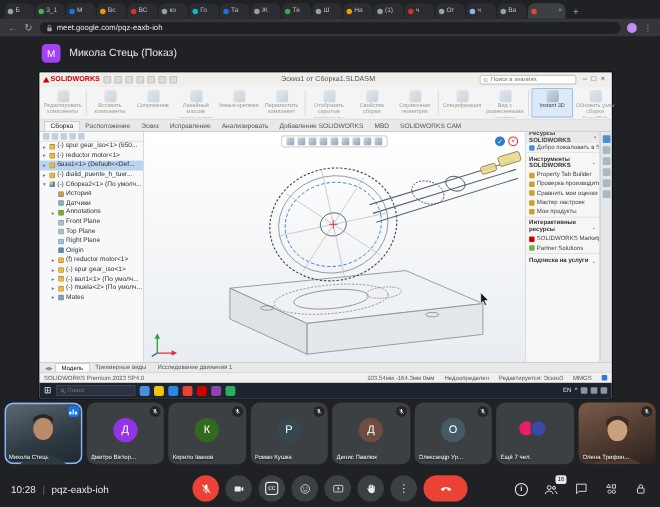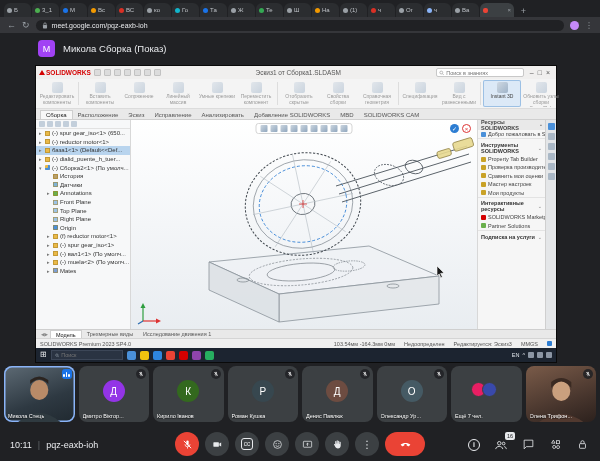--- a/index.html
+++ b/index.html
@@ -232,21 +232,21 @@
           </svg>
       </span>
       <span>meet.google.com/pqz-eaxb-ioh</span>
     </div>
     <span class="ext-dot"></span>
     <span class="b-more">⋮</span>
   </div>
 
   <div class="meet-header">
     <div class="presenter-avatar">М</div>
-    <div class="presenter-title">Микола Сборка (Показ)</div>
+    <div class="presenter-title">Микола Стець (Показ)</div>
   </div>
 
   <div class="share">
 
     <div class="sw-titlebar">
       <span class="sw-logo">
           <span class="tri"></span>
           <span>SOLIDWORKS</span>
         </span>
       <span class="qt-ic"></span>
@@ -700,21 +700,21 @@
             <path d="M6.5 11.5a5.5 5.5 0 0 0 11 0M12 17v4" fill="none" stroke="#fff" stroke-width="1.6"></path>
             <line x1="4" y1="4" x2="20" y2="20" stroke="#fff" stroke-width="2"></line>
           </svg>
         </span>
       <span class="tname">Олена Трифон...</span>
     </div>
   </div>
 
   <div class="bottombar">
     <div class="bb-left">
-      <span>10:11</span>
+      <span>10:28</span>
       <span class="bb-sep">|</span>
       <span>pqz-eaxb-ioh</span>
     </div>
 
     <div class="bb-center">
       <div class="cbtn red">
         <svg width="11" height="11" viewBox="0 0 24 24">
             <path fill="#fff" d="M12 3a2.5 2.5 0 0 1 2.5 2.5v6a2.5 2.5 0 0 1-5 0v-6A2.5 2.5 0 0 1 12 3z"></path>
             <path d="M6.5 11.5a5.5 5.5 0 0 0 11 0M12 17v4" fill="none" stroke="#fff" stroke-width="1.6"></path>
             <line x1="4" y1="4" x2="20" y2="20" stroke="#fff" stroke-width="2"></line>

